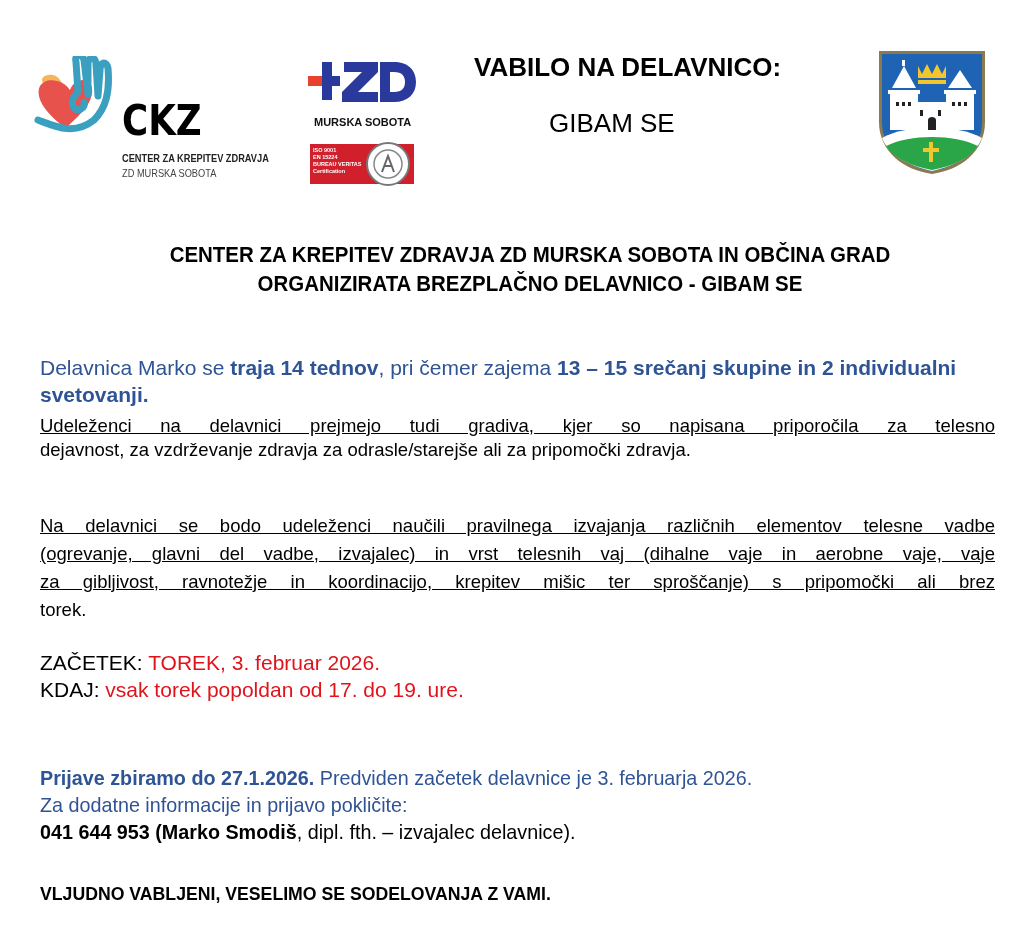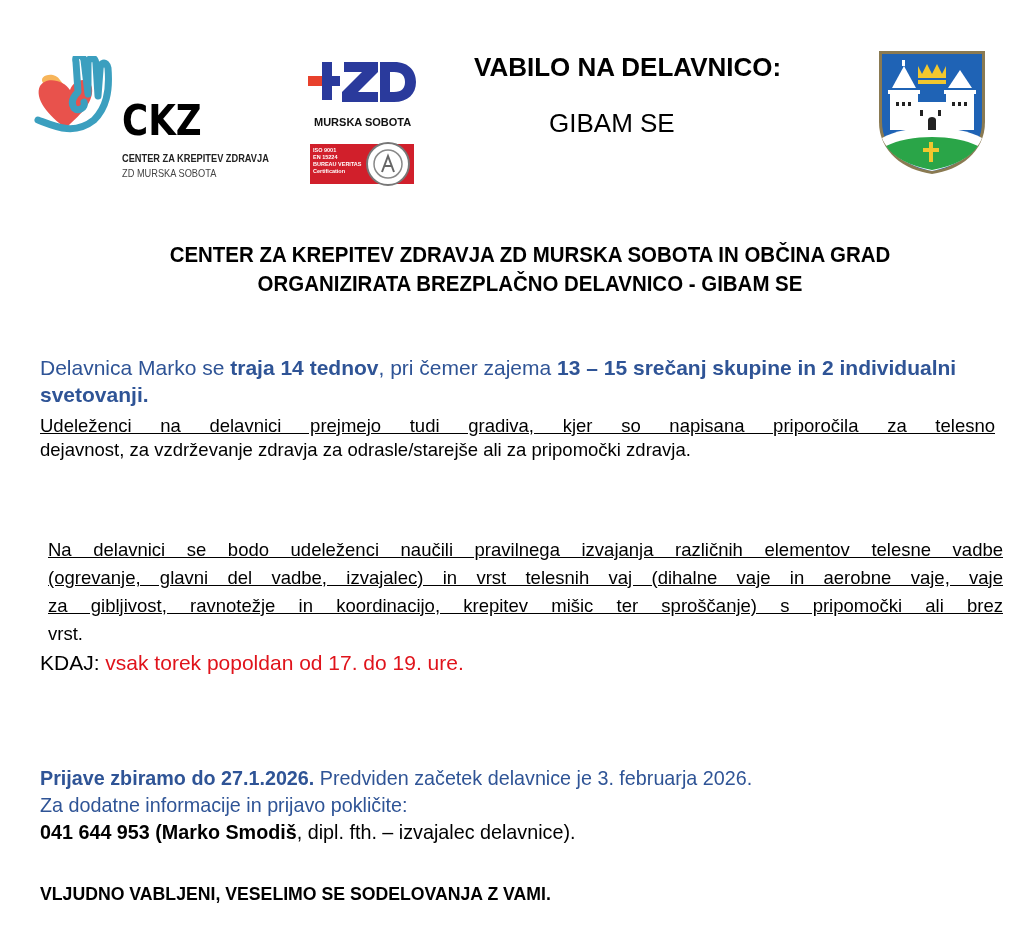--- a/index.html
+++ b/index.html
@@ -32,21 +32,21 @@
     #headline { left: 40px; top: 240px; width: 980px; text-align: center; font-size: 22px; font-weight: 700;
       line-height: 29px; transform: scaleX(0.93); transform-origin: center; }
 
     
     .blue { color: #2f5496; }
     .red { color: #e0131b; }
     .b { font-weight: 700; }
 
     #intro { left: 40px; top: 354px; width: 970px; font-size: 21px; line-height: 27px; }
     #para1 { left: 40px; top: 414px; width: 955px; font-size: 18.5px; line-height: 24px; text-align: justify; }
-    #para2 { left: 48px; top: 512px; width: 955px; font-size: 18.5px; line-height: 28px; text-align: justify; margin-top: 24px; }
+    #para2 { left: 40px; top: 512px; width: 955px; font-size: 18.5px; line-height: 28px; text-align: justify; }
     #details { left: 40px; top: 649px; font-size: 21px; line-height: 27px; }
     #signup { left: 40px; top: 764px; font-size: 21px; line-height: 27px; transform: scaleX(0.94); transform-origin: left; white-space: nowrap; }
     #closing { left: 40px; top: 883px; font-size: 19px; font-weight: 700; white-space: nowrap; transform: scaleX(0.93); transform-origin: left; }
     .line { display: block; white-space: nowrap; }
     .just-line { display: block; text-align: justify; text-align-last: justify; text-decoration: underline; }
     .last-line { display: block; }
   </style>
 </head>
 <body>
 
@@ -131,24 +131,25 @@
 
 <div id="para1" class="abs">
   <span class="just-line">Udeleženci na delavnici prejmejo tudi gradiva, kjer so napisana priporočila za telesno</span>
   <span class="last-line">dejavnost, za vzdrževanje zdravja za odrasle/starejše ali za pripomočki zdravja.</span>
 </div>
 
 <div id="para2" class="abs">
   <span class="just-line">Na delavnici se bodo udeleženci naučili pravilnega izvajanja različnih elementov telesne vadbe</span>
   <span class="just-line">(ogrevanje, glavni del vadbe, izvajalec) in vrst telesnih vaj (dihalne vaje in aerobne vaje, vaje</span>
   <span class="just-line">za gibljivost, ravnotežje in koordinacijo, krepitev mišic ter sproščanje) s pripomočki ali brez</span>
-  <span class="last-line">vrst.</span>
+  <span class="last-line">torek.</span>
 </div>
 
 <div id="details" class="abs">
+  <span class="line"><span>ZAČETEK: </span><span class="red">TOREK, 3. februar 2026.</span></span>
   <span class="line"><span>KDAJ: </span><span class="red">vsak torek popoldan od 17. do 19. ure.</span></span>
 </div>
 
 <div id="signup" class="abs">
   <span class="line blue"><span class="b">Prijave zbiramo do 27.1.2026.</span><span> Predviden začetek delavnice je 3. februarja 2026.</span></span>
   <span class="line blue">Za dodatne informacije in prijavo pokličite:</span>
   <span class="line"><span class="b">041 644 953 (Marko Smodiš</span><span>, dipl. fth. – izvajalec delavnice).</span></span>
 </div>
 
 <div id="closing" class="abs">VLJUDNO VABLJENI, VESELIMO SE SODELOVANJA Z VAMI.</div>

